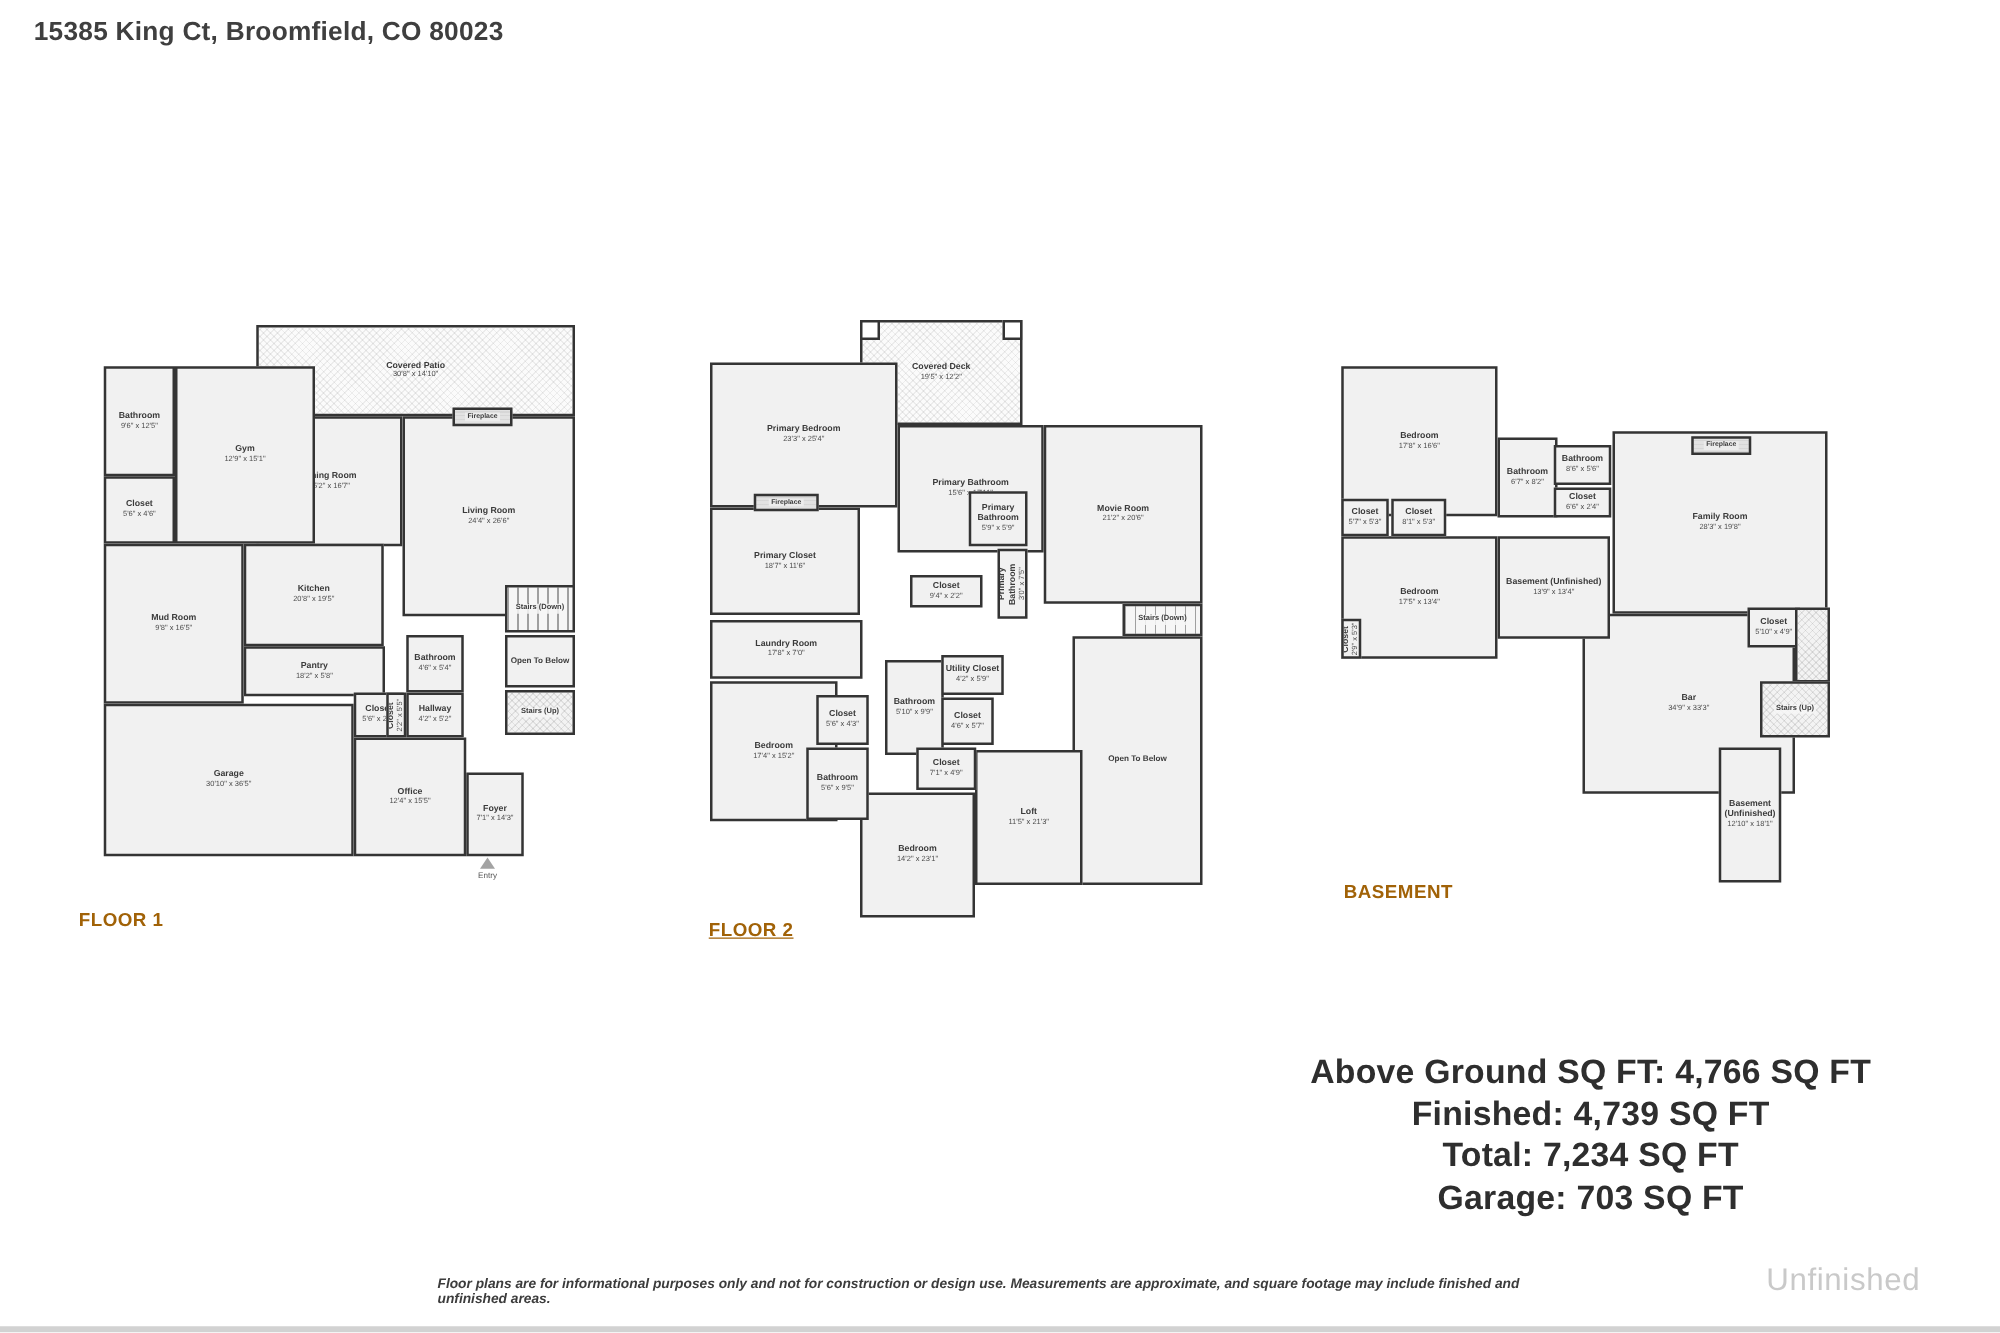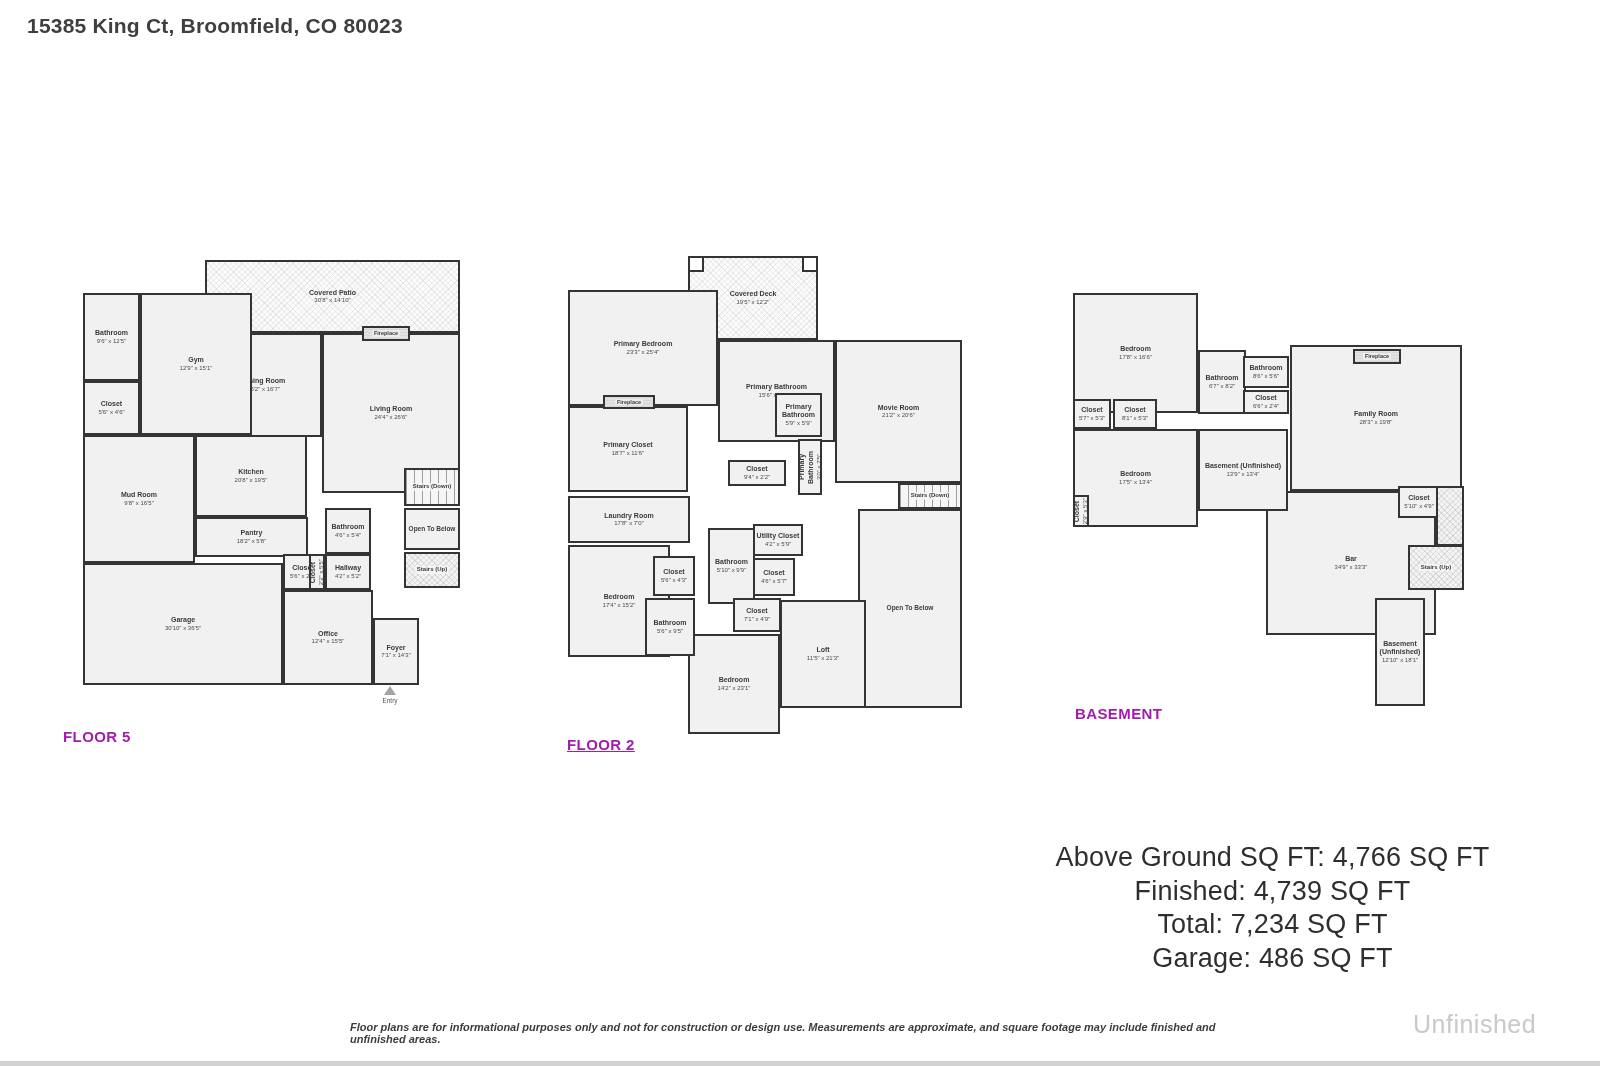--- a/index.html
+++ b/index.html
@@ -27,23 +27,23 @@
   .rm.fireplace{background:#e2e2e2;z-index:6;
       background-image:repeating-linear-gradient(0deg,rgba(0,0,0,0.05) 0 1px,transparent 1px 3px);}
   .rm.fireplace .rname{font-size:5.5px;background:#ececec;padding:0 2px;}
   .rm.post{background:#ffffff;z-index:6;}
   .rm.open .rname{font-size:6.5px;}
   .rm.vert .rlab{writing-mode:vertical-rl;transform:rotate(180deg);}
   .rm.entry{background:transparent;border:none;flex-direction:column;overflow:visible;}
   .rm.entry .tri{width:0;height:0;border-left:6px solid transparent;border-right:6px solid transparent;
       border-bottom:9px solid #a3a3a3;}
   .rm.entry .rname{font-size:6.5px;font-weight:400;color:#555;margin-top:2px;}
-  .floor-label{position:absolute;font-size:15px;font-weight:700;color:#a21caf;letter-spacing:0.4px;}
+  .floor-label{position:absolute;font-size:15px;font-weight:700;color:#a16207;letter-spacing:0.4px;}
   .summary{position:absolute;left:1000px;top:841px;width:545px;text-align:center;
-      font-size:27px;line-height:33.5px;color:#2e2e2e;font-weight:400;letter-spacing:0.2px;}
+      font-size:27px;line-height:33.5px;color:#2e2e2e;font-weight:700;letter-spacing:0.2px;}
   .disclaimer{position:absolute;left:350px;top:1021px;width:900px;
       font-size:11px;font-weight:700;color:#3c3c3c;font-style:italic;}
   .watermark{position:absolute;left:1413px;top:1010px;font-size:25px;color:#c9c9c9;
       letter-spacing:0.5px;}
   .bottom-strip{position:absolute;left:0;bottom:0;width:100%;height:5px;background:#d2d2d2;}
 </style>
 </head>
 <body>
 
 <div class="canvas">
@@ -163,21 +163,21 @@
       </div>
       <div class="rm fireplace" style="left: 362px; top: 326px; width: 48px; height: 15px;">
         <div class="rlab">
           <div class="rname">Fireplace</div>
         </div>
       </div>
       <div class="rm entry" style="left: 378px; top: 686px; width: 24px; height: 20px;">
         <span class="tri"></span>
         <div class="rname">Entry</div>
       </div>
-      <div class="floor-label" style="left: 63px; top: 728px;">FLOOR 5</div>
+      <div class="floor-label" style="left: 63px; top: 728px;">FLOOR 1</div>
       <div class="rm hatch" style="left: 688px; top: 256px; width: 130px; height: 84px;">
         <div class="rlab">
           <div class="rname">Covered Deck</div>
           <div class="rdims">19'5" x 12'2"</div>
         </div>
       </div>
       <div class="rm room" style="left: 568px; top: 290px; width: 150px; height: 116px;">
         <div class="rlab">
           <div class="rname">Primary Bedroom</div>
           <div class="rdims">23'3" x 25'4"</div>
@@ -386,19 +386,19 @@
           <div class="rname">Fireplace</div>
         </div>
       </div>
       <div class="floor-label" style="left: 1075px; top: 705px;">BASEMENT</div>
     </div>
 
   <div class="summary">
     <div>Above Ground SQ FT: 4,766 SQ FT</div>
     <div>Finished: 4,739 SQ FT</div>
     <div>Total: 7,234 SQ FT</div>
-    <div>Garage: 486 SQ FT</div>
+    <div>Garage: 703 SQ FT</div>
   </div>
 
   <div class="disclaimer">Floor plans are for informational purposes only and not for construction or design use. Measurements are approximate, and square footage may include finished and unfinished areas.</div>
   <div class="watermark">Unfinished</div>
   <div class="bottom-strip"></div>
 </div>
 
 </body></html>

